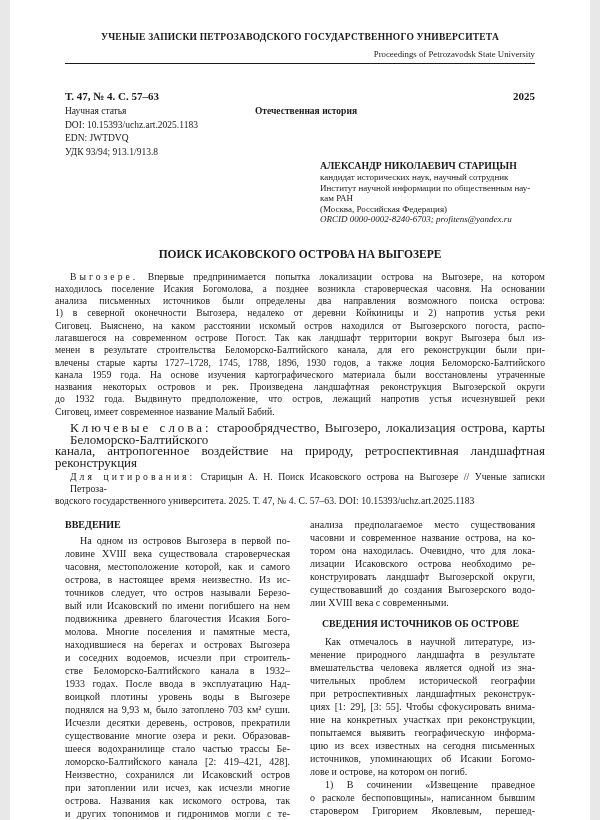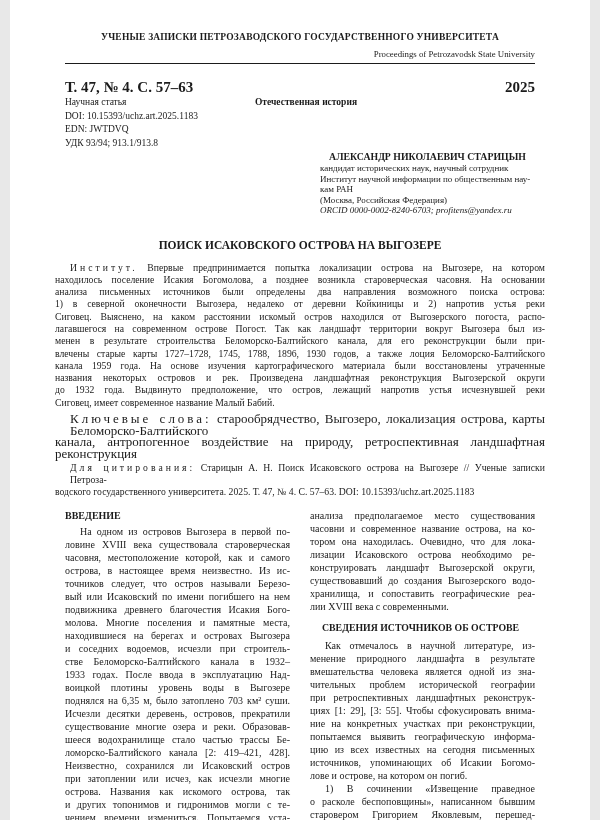--- a/index.html
+++ b/index.html
@@ -14,29 +14,29 @@
     padding: 32px 45px 0 45px;
     overflow: hidden;
   }
   .inner { margin: 0 10px; } 
 
   
   .jr-ru { text-align:center; font-weight:bold; font-size:9.5px; line-height:11px; letter-spacing:0.2px; }
   .jr-en { text-align:right; font-weight:normal; font-size:8.8px; line-height:10px; margin-top:6px; }
   .rule  { border-top:1px solid #1b1b1b; margin-top:4px; }
 
-  .issue-row { display:flex; justify-content:space-between; font-weight:bold; font-size:15px; margin-top:17px; line-height:12px; }
+  .issue-row { display:flex; justify-content:space-between; font-weight:bold; font-size:11px; margin-top:26px; line-height:12px; }
 
   .meta { position:relative; margin-top:3px; font-size:9.5px; line-height:13.5px; }
   .meta-row { position:relative; }
   .meta-section { position:absolute; left:12px; right:0; top:0; text-align:center; font-weight:bold; }
 
   
   .author { margin-left:255px; margin-top:1px; }
-  .author-name { font-weight:bold; font-size:9.8px; line-height:12px; text-align:center; }
+  .author-name { font-weight:bold; font-size:9.8px; line-height:12px; text-align:left; }
   .author-info { font-size:9px; line-height:10.5px; }
   .author-orcid { font-size:9px; line-height:10.5px; font-style:italic; }
 
   
   .art-title { text-align:center; font-weight:bold; font-size:11.5px; line-height:14px; margin-top:22px; }
 
   
   .abs   { margin-top:10px; font-size:9.7px; line-height:12.3px; }
   .keyw  { margin-top:4px;  font-size:13px; line-height:11.6px; }
   .cite  { margin-top:3px;  font-size:9.7px; line-height:11.6px; }
@@ -87,21 +87,21 @@
           <div>кам РАН</div>
           <div>(Москва, Российская Федерация)</div>
         </div>
       <div class="author-orcid">ORCID 0000-0002-8240-6703; profitens@yandex.ru</div>
     </div>
   </div>
 
   <div class="art-title">ПОИСК ИСАКОВСКОГО ОСТРОВА НА ВЫГОЗЕРЕ</div>
 
   <div class="abs">
-      <div class="ln ind"><span class="sp">Институт.</span><span>  Впервые предпринимается попытка локализации острова на Выгозере, на котором</span></div>
+      <div class="ln ind"><span class="sp">Выгозере.</span><span>  Впервые предпринимается попытка локализации острова на Выгозере, на котором</span></div>
       <div class="ln">находилось поселение Исакия Богомолова, а позднее возникла староверческая часовня. На основании</div>
       <div class="ln">анализа письменных источников были определены два направления возможного поиска острова:</div>
       <div class="ln">1) в северной оконечности Выгозера, недалеко от деревни Койкиницы и 2) напротив устья реки</div>
       <div class="ln">Сиговец. Выяснено, на каком расстоянии искомый остров находился от Выгозерского погоста, распо-</div>
       <div class="ln">лагавшегося на современном острове Погост. Так как ландшафт территории вокруг Выгозера был из-</div>
       <div class="ln">менен в результате строительства Беломорско-Балтийского канала, для его реконструкции были при-</div>
       <div class="ln">влечены старые карты 1727–1728, 1745, 1788, 1896, 1930 годов, а также лоция Беломорско-Балтийского</div>
       <div class="ln">канала 1959 года. На основе изучения картографического материала были восстановлены утраченные</div>
       <div class="ln">названия некоторых островов и рек. Произведена ландшафтная реконструкция Выгозерской округи</div>
       <div class="ln">до 1932 года. Выдвинуто предположение, что остров, лежащий напротив устья исчезнувшей реки</div>
@@ -128,42 +128,41 @@
           <div class="ln">острова, в настоящее время неизвестно. Из ис-</div>
           <div class="ln">точников следует, что остров называли Березо-</div>
           <div class="ln">вый или Исаковский по имени погибшего на нем</div>
           <div class="ln">подвижника древнего благочестия Исакия Бого-</div>
           <div class="ln">молова. Многие поселения и памятные места,</div>
           <div class="ln">находившиеся на берегах и островах Выгозера</div>
           <div class="ln">и соседних водоемов, исчезли при строитель-</div>
           <div class="ln">стве Беломорско-Балтийского канала в 1932–</div>
           <div class="ln">1933 годах. После ввода в эксплуатацию Над-</div>
           <div class="ln">воицкой плотины уровень воды в Выгозере</div>
-          <div class="ln">поднялся на 6,35 м, было затоплено 703 км² суши.</div>
+          <div class="ln">поднялся на 9,93 м, было затоплено 703 км² суши.</div>
           <div class="ln">Исчезли десятки деревень, островов, прекратили</div>
           <div class="ln">существование многие озера и реки. Образовав-</div>
           <div class="ln">шееся водохранилище стало частью трассы Бе-</div>
           <div class="ln">ломорско-Балтийского канала [2: 419–421, 428].</div>
           <div class="ln">Неизвестно, сохранился ли Исаковский остров</div>
           <div class="ln">при затоплении или исчез, как исчезли многие</div>
           <div class="ln">острова. Названия как искомого острова, так</div>
           <div class="ln">и других топонимов и гидронимов могли с те-</div>
           <div class="ln">чением времени измениться. Попытаемся уста-</div>
         </div>
       <div class="copyright">© Старицын А. Н., 2025</div>
     </div>
     <div class="col">
       <div>
           <div class="ln">анализа предполагаемое место существования</div>
           <div class="ln">часовни и современное название острова, на ко-</div>
           <div class="ln">тором она находилась. Очевидно, что для лока-</div>
           <div class="ln">лизации Исаковского острова необходимо ре-</div>
           <div class="ln">конструировать ландшафт Выгозерской округи,</div>
           <div class="ln">существовавший до создания Выгозерского водо-</div>
-          <div class="ln">хранилища, и сопоставить географические реа-</div>
           <div class="ln noj">лии XVIII века с современными.</div>
         </div>
       <div class="col-heading2">СВЕДЕНИЯ ИСТОЧНИКОВ ОБ ОСТРОВЕ</div>
       <div>
           <div class="ln ind">Как отмечалось в научной литературе, из-</div>
           <div class="ln">менение природного ландшафта в результате</div>
           <div class="ln">вмешательства человека является одной из зна-</div>
           <div class="ln">чительных проблем исторической географии</div>
           <div class="ln">при ретроспективных ландшафтных реконструк-</div>
           <div class="ln">циях [1: 29], [3: 55]. Чтобы сфокусировать внима-</div>

